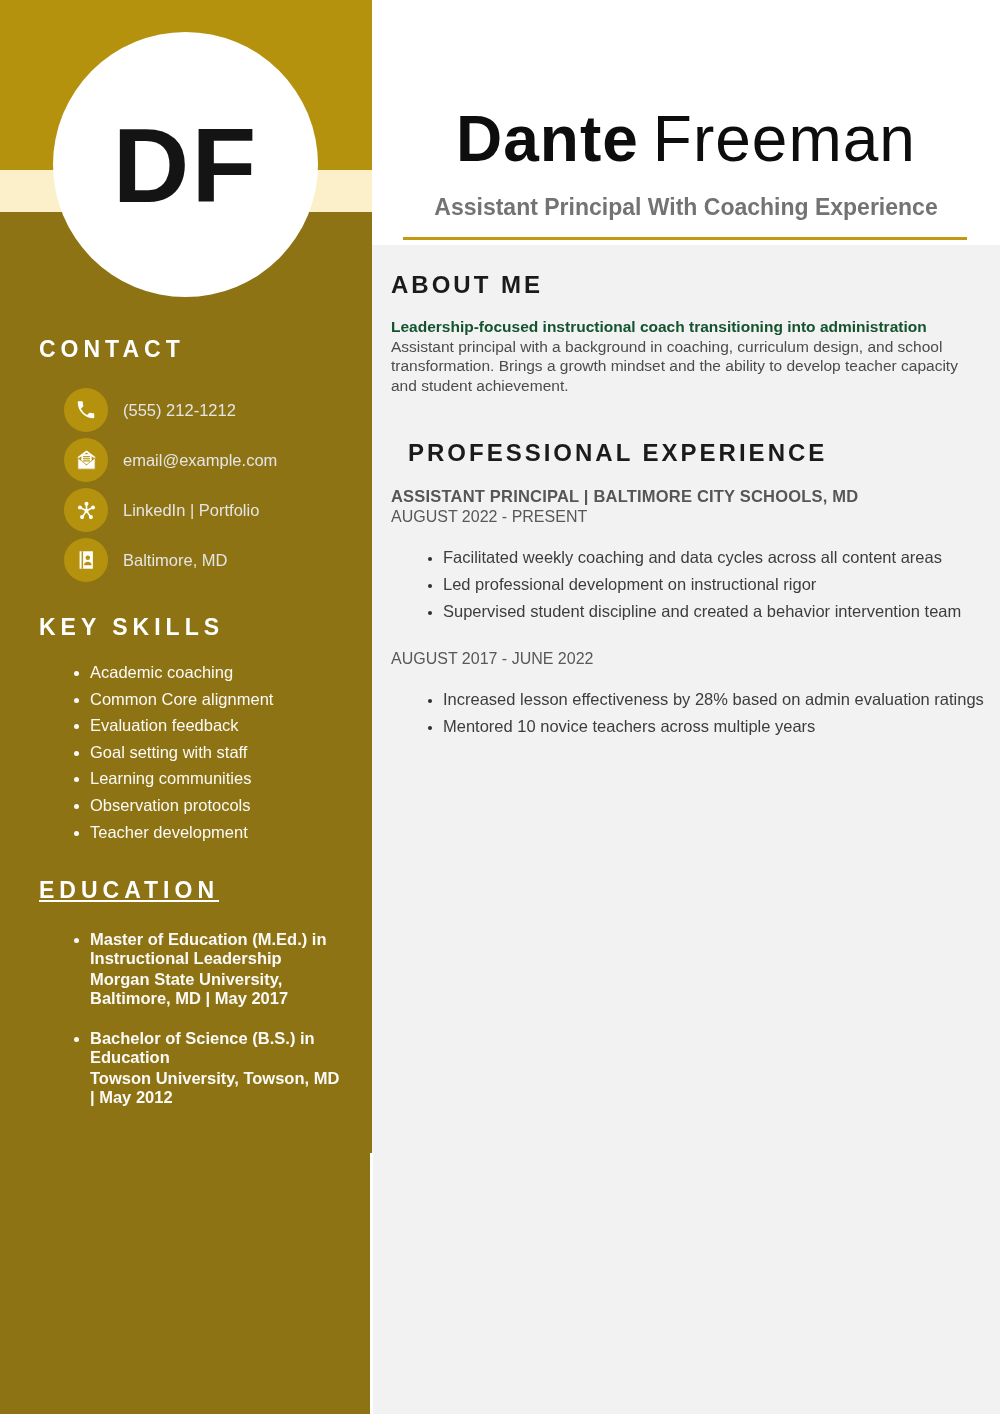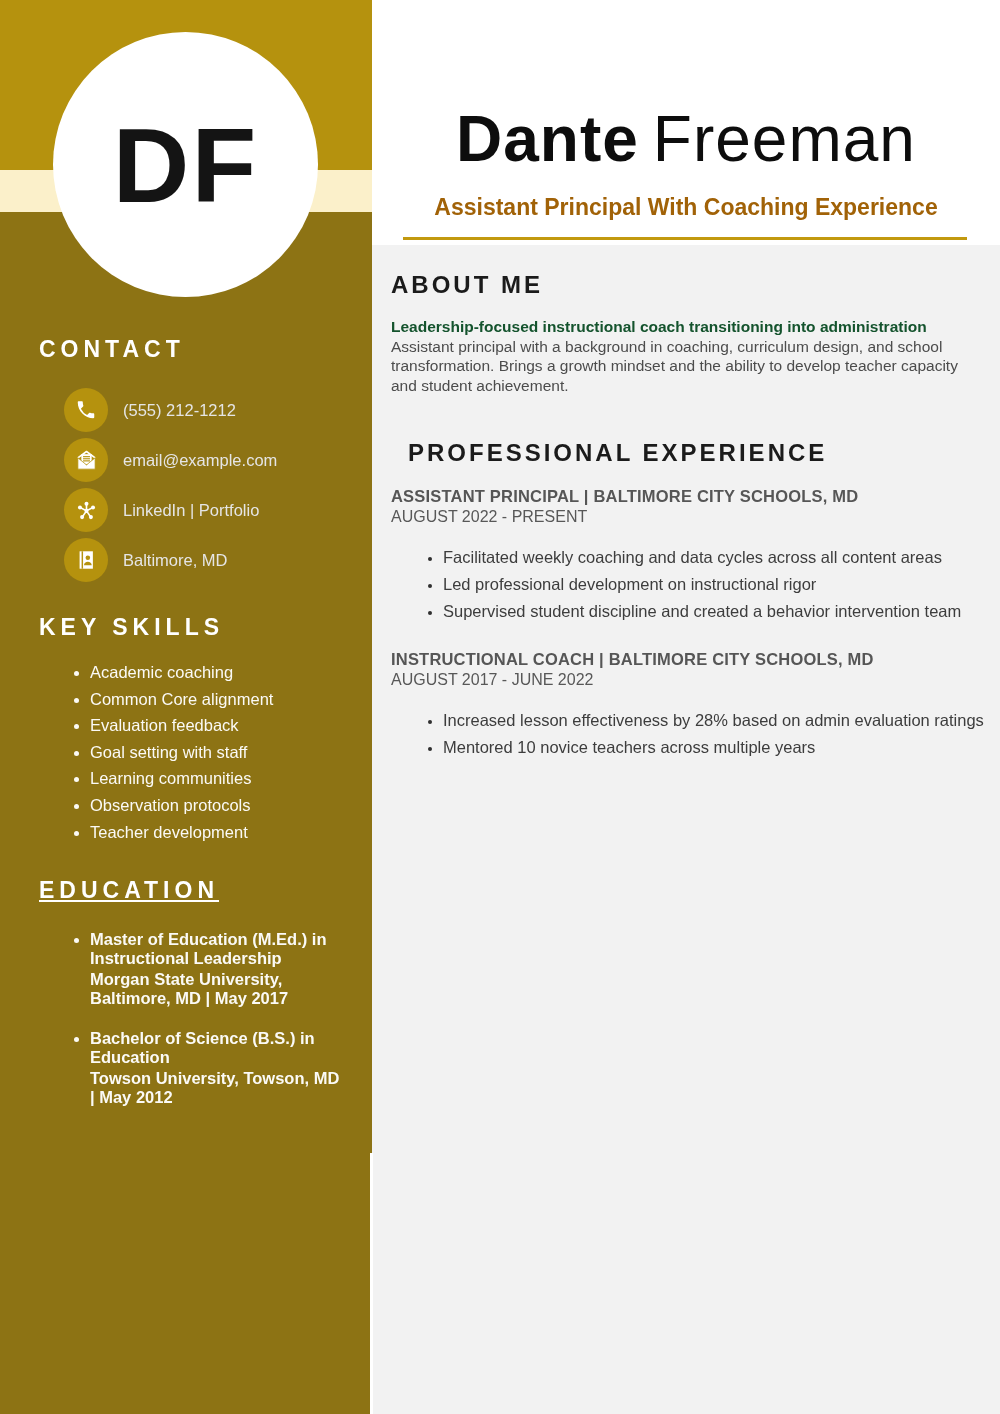--- a/index.html
+++ b/index.html
@@ -53,21 +53,21 @@
 
   
   .main { flex:1; display:flex; flex-direction:column; background:var(--main_bg,#f2f2f2); }
   .main-header {
     background:var(--header_bg,#ffffff); height:245px; flex:0 0 245px;
     padding-top:101px; text-align:center;
   }
   .name { font-size:64px; line-height:76px; color:#0d0d0d; letter-spacing:1px; white-space:nowrap; }
   .name .fn { font-weight:800; margin-right:14px; }
   .name .ln { font-weight:400; }
-  .headline { margin-top:17px; font-size:23px; font-weight:700; color:#a16207; }
+  .headline { margin-top:17px; font-size:23px; font-weight:700; color:#737373; }
   .gold-rule { height:3px; background:var(--gold_line,#c2990f); margin:16px 33px 0 31px; }
 
   .content { padding:25px 12px 0 19px; }
   .main-h {
     font-size:24px; font-weight:800; letter-spacing:3px; color:#1b1b1b; line-height:30px;
   }
   .about-p { margin-top:17px; max-width:585px; font-size:15.5px; line-height:19.5px; color:#4c4c4c; }
   .about-p strong { color:#14532d; }
 
   .exp-h { margin-top:43px;margin-left:17px; }
@@ -200,21 +200,20 @@
         <div class="job-head">ASSISTANT PRINCIPAL | BALTIMORE CITY SCHOOLS, MD</div>
         <div class="job-dates">AUGUST 2022 - PRESENT</div>
         <ul class="job-bullets">
           <li>Facilitated weekly coaching and data cycles across all content areas</li>
           <li>Led professional development on instructional rigor</li>
           <li>Supervised student discipline and created a behavior intervention team</li>
         </ul>
       </div>
 
       <div class="job">
-        <div class="job-head">INSTRUCTIONAL COACH | BALTIMORE CITY SCHOOLS, MD</div>
         <div class="job-dates">AUGUST 2017 - JUNE 2022</div>
         <ul class="job-bullets">
           <li>Increased lesson effectiveness by 28% based on admin evaluation ratings</li>
           <li>Mentored 10 novice teachers across multiple years</li>
         </ul>
       </div>
     </section>
   </main>
 </div>
 

